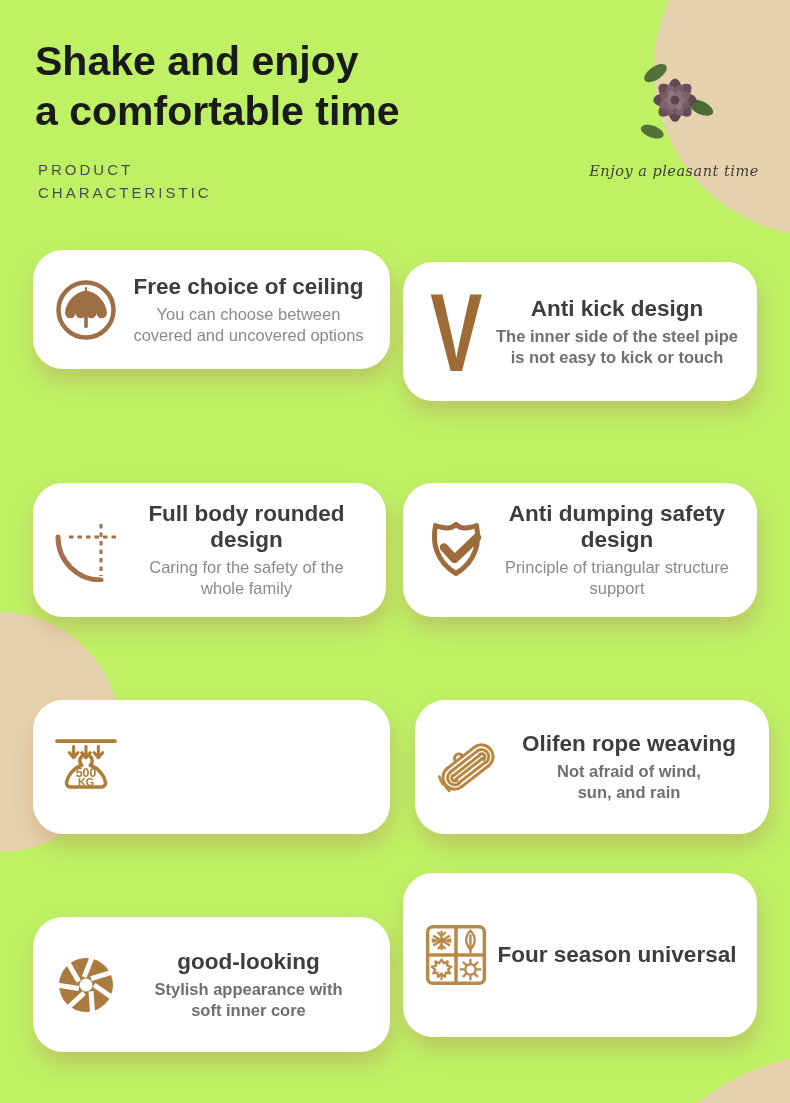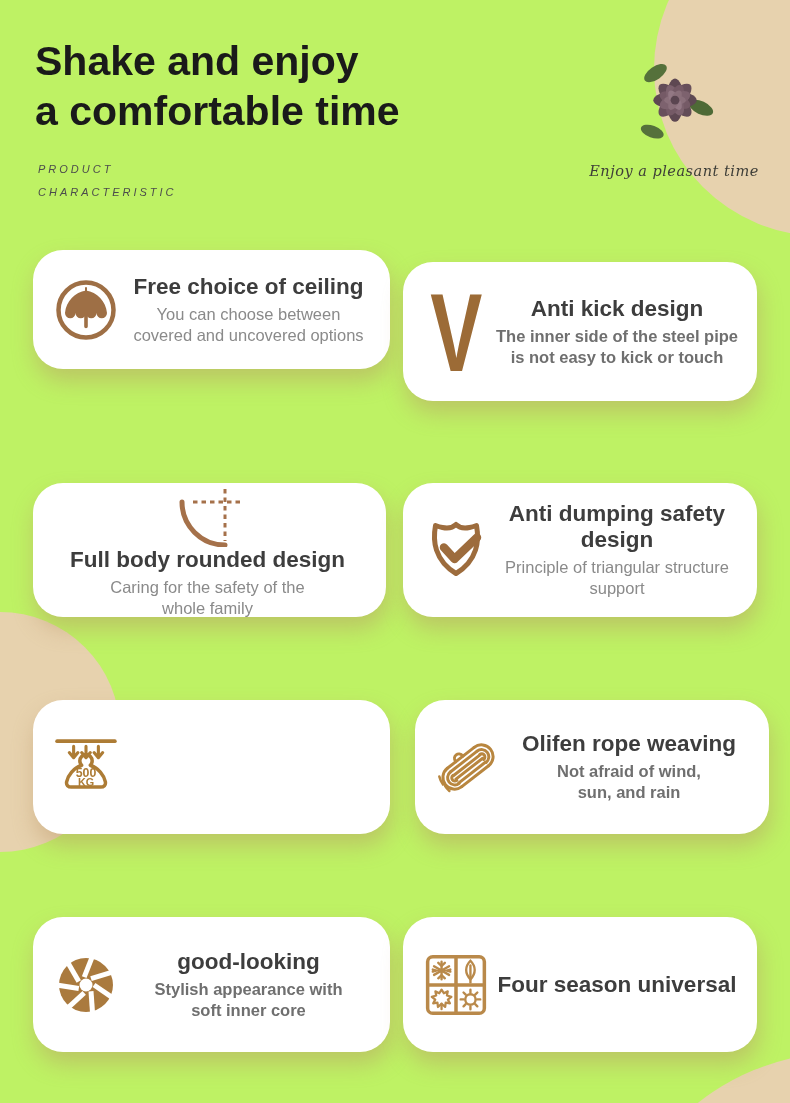--- a/index.html
+++ b/index.html
@@ -15,44 +15,44 @@
   .blob-bottom-right { left:607px; top:1052px; width:476px; height:476px; }
 
   
   .page-title {
     position:absolute; left:35px; top:36px;
     font-size:41px; line-height:50px; font-weight:700; color:#1a1a1a;
     white-space:pre-line; letter-spacing:0;
   }
   .page-eyebrow {
     position:absolute; left:38px; top:158px;
-    font-size:11px; line-height:23px; font-style:italic;
+    font-size:15px; line-height:23px; 
     letter-spacing:3px; color:#4c4c4c; white-space:pre-line;
   }
   .flower { position:absolute; left:630px; top:46px; width:90px; height:104px; }
   .tagline {
     position:absolute; left:588px; top:163px; width:172px; text-align:center;
     font-family:"DejaVu Serif", serif; font-style:italic;
     font-size:14.5px; color:#3e3e38; letter-spacing:0.5px;
   }
 
   
   .card {
     position:absolute; background:#ffffff; border-radius:30px;
     box-shadow: 2px 12px 22px rgba(183,146,100,0.45);
     display:flex; align-items:center; padding:0 14px 0 14px;
   }
   .c1 { left:33px;  top:250px; width:357px; height:119px; }
   .c2 { left:403px; top:262px; width:354px; height:139px; }
-  .c3 { left:33px;  top:483px; width:353px; height:134px;flex-direction:column; }
+  .c3 { left:33px;  top:483px; width:353px; height:134px; }
   .c4 { left:403px; top:483px; width:354px; height:134px; }
   .c5 { left:33px;  top:700px; width:357px; height:134px; }
   .c6 { left:415px; top:700px; width:354px; height:134px; }
   .c7 { left:33px;  top:917px; width:357px; height:135px; }
-  .c8 { left:403px; top:917px; width:354px; height:135px; }
+  .c8 { left:403px; top:873px; width:354px; height:164px; }
 
   .icon-box {
     width:78px; min-width:78px; height:100px;
     display:flex; align-items:center; justify-content:center;
   }
   .icon-box svg { display:block; }
   .v-letter {
     font-size:100px; font-weight:700; color:#9c6b36; line-height:0.8;
     transform:scale(0.78, 1.12); transform-origin:center;
   }

